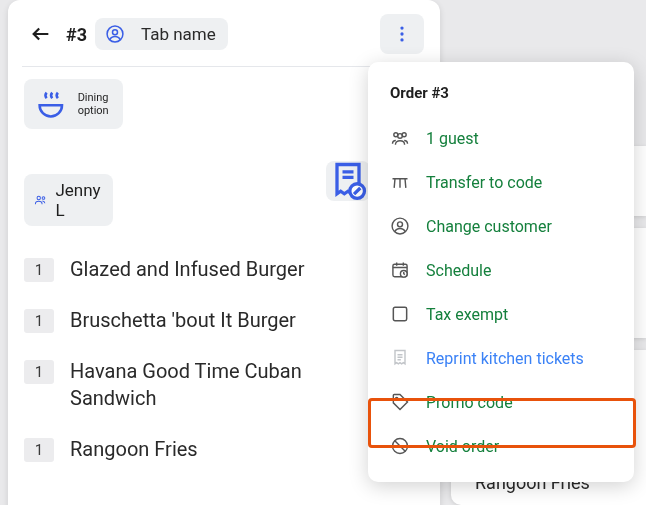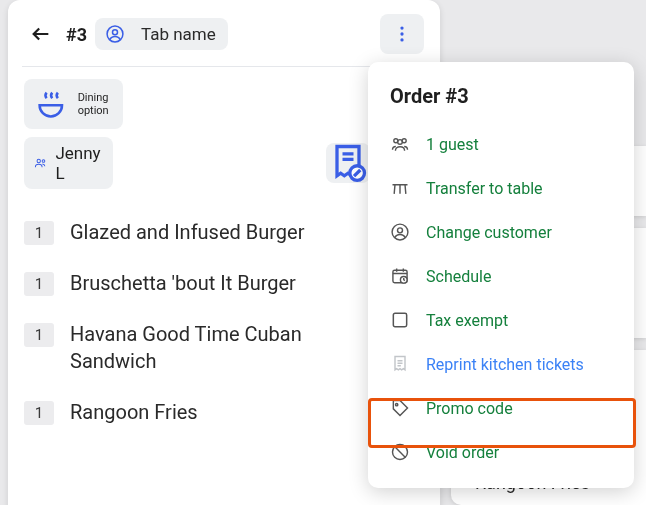--- a/index.html
+++ b/index.html
@@ -97,20 +97,21 @@
   .dining-pill-label { font-size: 11px; }
 
   .server-pill {
     display: flex;
     align-items: center;
     gap: 8px;
     background: #eef0f2;
     border-radius: 8px;
     padding: 6px 12px 6px 10px;
     cursor: pointer;
+    margin-top: 37px;
   }
   .server-pill-label { font-size: 17px; }
 
   .square-icon-btn {
     width: 44px;
     height: 40px;
     background: #eef0f2;
     border-radius: 8px;
     display: flex;
     align-items: center;
@@ -178,21 +179,21 @@
     top: 62px;
     width: 266px;
     background: #fff;
     border-radius: 10px;
     box-shadow: 0 4px 20px rgba(0,0,0,0.18);
     padding: 18px 0 14px 0;
     z-index: 50;
   }
   .dropdown-title {
     font-weight: 700;
-    font-size: 20px;
+    font-size: 15px;
     padding: 4px 22px 14px 22px;
   }
   .dd-item {
     display: flex;
     align-items: center;
     gap: 16px;
     padding: 12px 22px;
     font-size: 16px;
     color: #15803d;
     cursor: pointer;
@@ -322,21 +323,21 @@
         <circle cx="12" cy="9.5" r="2.8"></circle>
       <path d="M3 19c0-2.6 2-4 4-4M21 19c0-2.6-2-4-4-4M6.5 20c0-3 2.4-4.8 5.5-4.8s5.5 1.8 5.5 4.8"></path>
     </svg>
     <span>1 guest</span>
   </div>
 
   <div class="dd-item">
     <svg viewBox="0 0 24 24" fill="none" stroke="#555" stroke-width="1.7">
       <path d="M3 8h18M12 8v11M6 8l-1 11M18 8l1 11"></path>
     </svg>
-    <span>Transfer to table</span>
+    <span>Transfer to code</span>
   </div>
 
   <div class="dd-item">
     <svg viewBox="0 0 24 24" fill="none" stroke="#555" stroke-width="1.7">
       <circle cx="12" cy="12" r="9.5"></circle>
         <circle cx="12" cy="10" r="3"></circle>
       <path d="M5.5 19c1.3-2.6 4-4 6.5-4s5.2 1.4 6.5 4"></path>
     </svg>
     <span>Change customer</span>
   </div>

